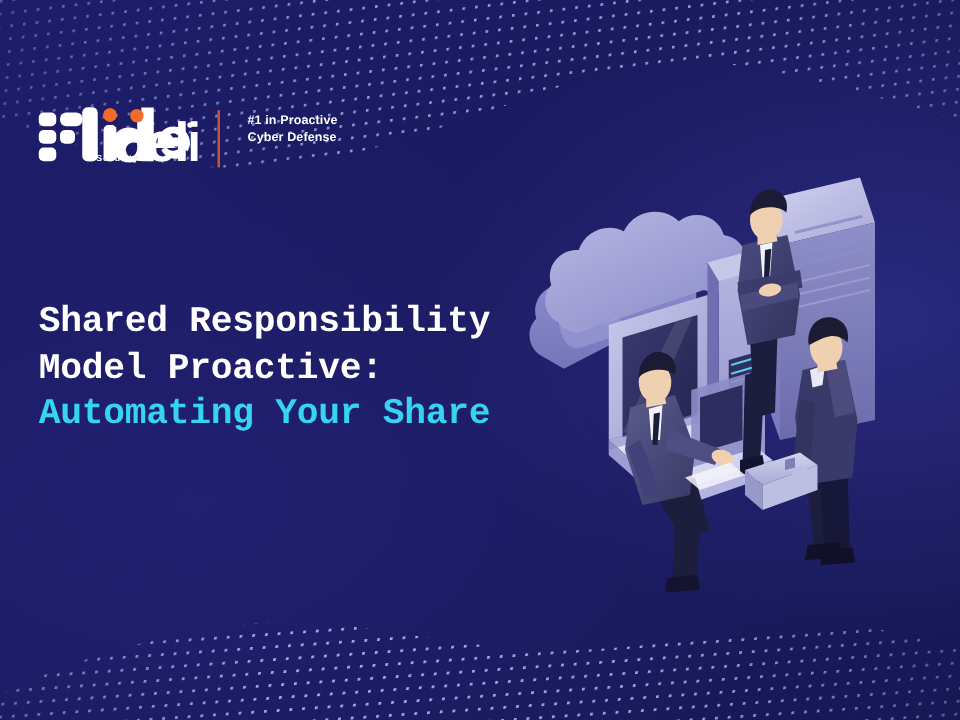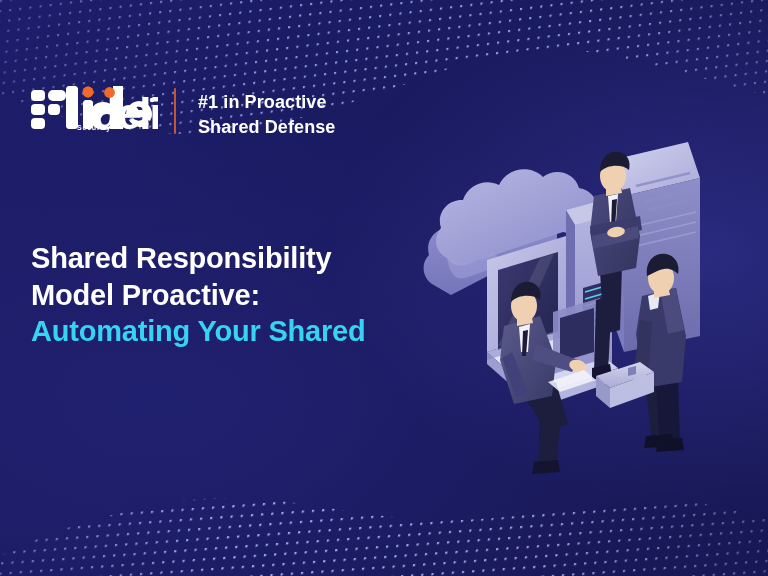--- a/index.html
+++ b/index.html
@@ -17,25 +17,25 @@
   .layer{position:absolute;inset:0;}
   svg.layer{display:block;}
 
   
   #brand{position:absolute;left:30px;top:84px;display:flex;align-items:flex-start;}
   #logo-mark{position:relative;width:128px;height:58px;}
   #logo-mark svg{display:block;}
   .logo-sec{position:absolute;left:47px;top:40px;font-size:7px;font-weight:bold;
     letter-spacing:.8px;color:#ffffff;}
   #divider{width:2px;height:46px;background:#c2563a;margin:4px 22px 0 16px;border-radius:1px;}
-  #tagline{color:#ffffff;font-size:18px;font-weight:bold;line-height:1.38;
+  #tagline{color:#ffffff;font-size:10px;font-weight:bold;line-height:1.38;
     letter-spacing:.1px;padding-top:6px;}
 
   
-  #headline{position:absolute;left:31px;top:240px;}
+  #headline{position:absolute;left:31px;top:240px;font-family:Liberation Mono, monospace;}
   #headline .l{display:block;font-size:29px;font-weight:bold;color:#ffffff;
     line-height:1.26;letter-spacing:-.2px;white-space:nowrap;}
   #headline .l.accent{color:#36d3f2;}
 </style>
 </head>
 <body>
 
 <div id="stage">
 
   <svg class="layer" id="dot-field" width="768" height="576" viewBox="0 0 768 576" aria-hidden="true">
@@ -317,23 +317,23 @@
         <circle cx="79.5" cy="8.5" r="5.4" fill="#f06a2a"></circle>
         <circle cx="122" cy="16" r="2.2" fill="#ffffff"></circle>
       </svg>
       <span class="logo-sec">Security</span>
     </div>
 
     <div id="divider"></div>
 
     <div id="tagline">
       <div>#1 in Proactive</div>
-      <div>Shared Defense</div>
+      <div>Cyber Defense</div>
     </div>
   </div>
 
   <div id="headline">
     <span class="l">Shared Responsibility</span>
     <span class="l">Model Proactive:</span>
-    <span class="l accent">Automating Your Shared</span>
+    <span class="l accent">Automating Your Share</span>
   </div>
 
 </div>
 
 </body></html>

